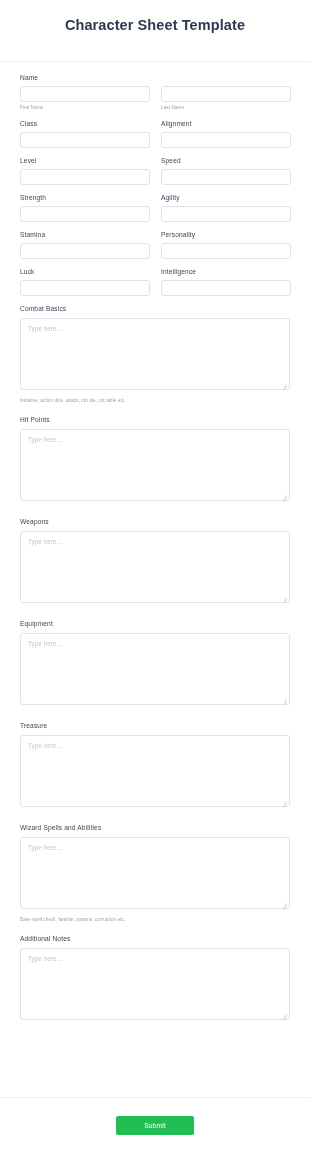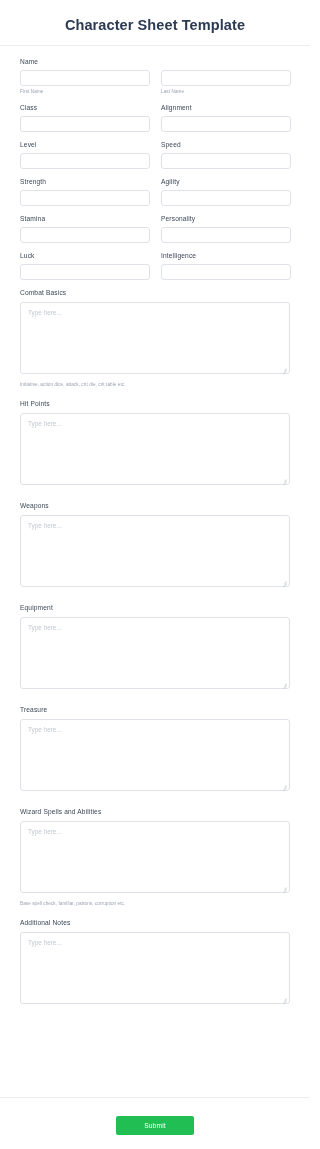--- a/index.html
+++ b/index.html
@@ -16,21 +16,21 @@
   }
   .form-wrap {
     width: 310px;
     min-height: 1149px;
     background: #ffffff;
     display: flex;
     flex-direction: column;
   }
   
   .form-header {
-    padding: 16px 12px 10px 12px;
+    padding: 16px 12px 26px 12px;
     border-bottom: 1px solid #eceef1;
     text-align: center;
   }
   .form-title {
     margin: 0;
     font-size: 14.5px;
     font-weight: bold;
     letter-spacing: 0.1px;
     color: #2b3a52;
     line-height: 1.3;

